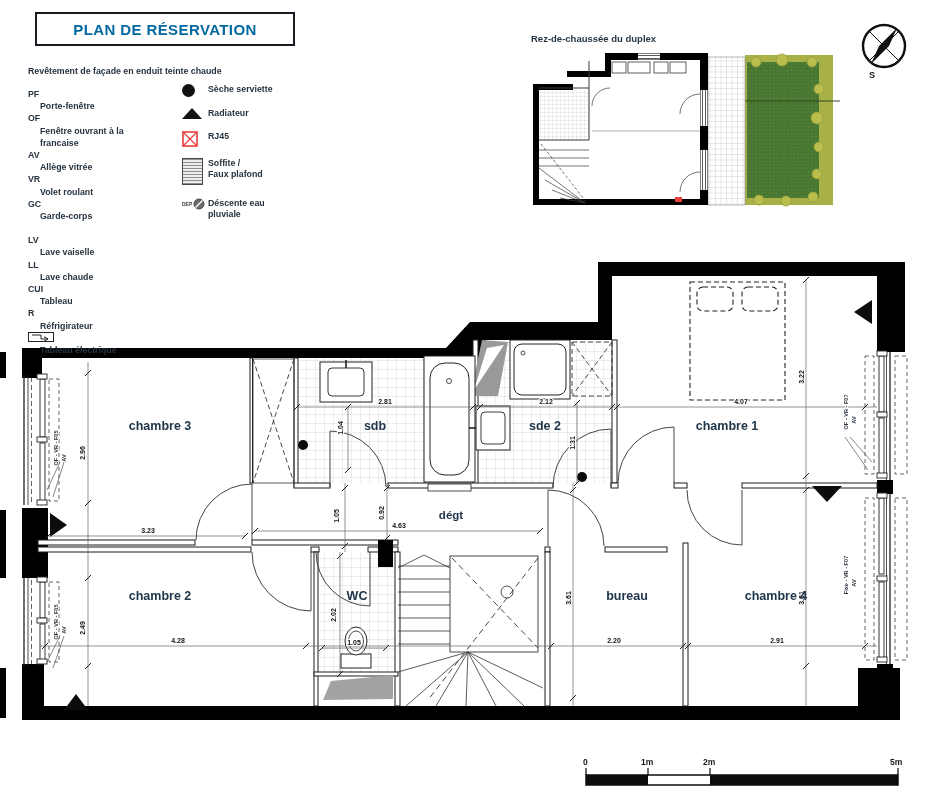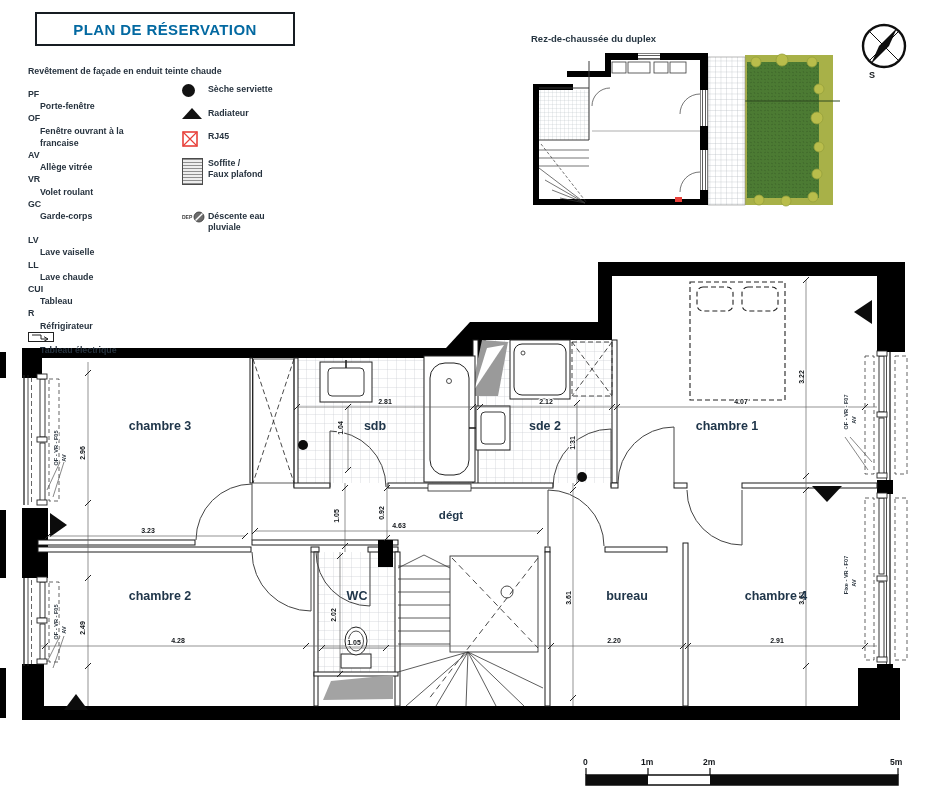--- a/index.html
+++ b/index.html
@@ -463,21 +463,21 @@
   </div>
   <div class="srow">
     <span class="sic">
         <svg width="16" height="16">
           <rect x="1" y="1" width="14" height="14" fill="none" stroke="#e8403a" stroke-width="1.6"></rect>
           <path d="M1 1 L15 15 M15 1 L1 15" stroke="#e8403a" stroke-width="1.2"></path>
         </svg>
       </span>
     <span class="slbl">RJ45</span>
   </div>
-  <div class="srow" style="margin-bottom:26px;">
+  <div class="srow" style="margin-bottom:13px;">
     <span class="sic">
         <span class="ic-soffite"></span>
       </span>
     <span class="slbl"><span>Soffite /</span><br>
     <span>Faux plafond</span></span>
   </div>
   <div class="srow">
     <span class="sic">
         <span class="dep-wrap">
           <span class="dep-txt">DEP</span>

